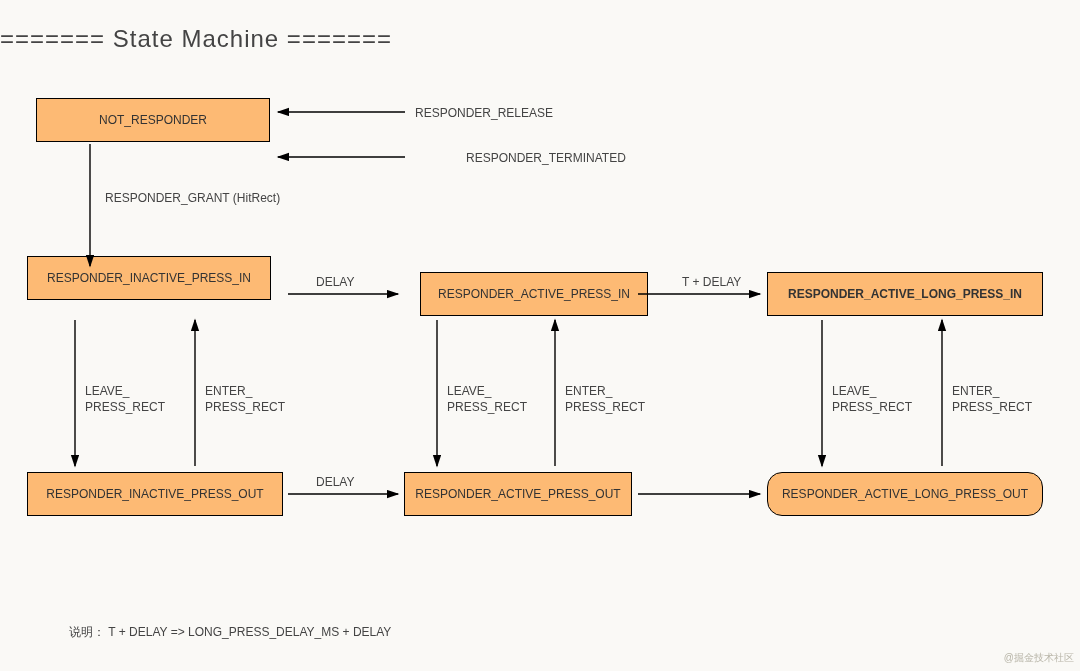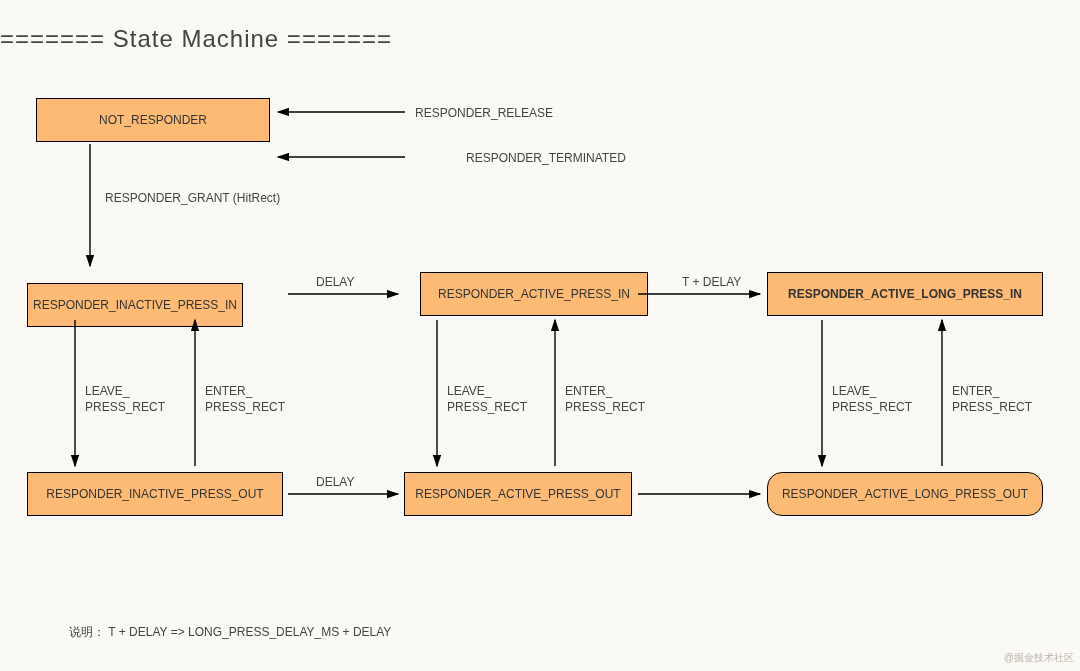--- a/index.html
+++ b/index.html
@@ -65,21 +65,21 @@
     pointer-events: none;
   }
 </style>
 </head>
 <body>
 
 <div class="title">======= State Machine =======</div>
 
 <div class="state" style="left:36px; top:98px; width:234px; height:44px;">NOT_RESPONDER</div>
 
-<div class="state" style="left:27px; top:283px; width:216px; height:44px;">RESPONDER_INACTIVE_PRESS_IN</div>
+<div class="state" style="left:27px; top:256px; width:244px; height:44px;">RESPONDER_INACTIVE_PRESS_IN</div>
 <div class="state" style="left:404px; top:272px; width:228px; height:44px;margin-left:16px;">RESPONDER_ACTIVE_PRESS_IN</div>
 <div class="state" style="left:767px; top:272px; width:276px; height:44px;font-weight:bold;">RESPONDER_ACTIVE_LONG_PRESS_IN</div>
 
 <div class="state" style="left:27px; top:472px; width:256px; height:44px;">RESPONDER_INACTIVE_PRESS_OUT</div>
 <div class="state" style="left:404px; top:472px; width:228px; height:44px;">RESPONDER_ACTIVE_PRESS_OUT</div>
 <div class="state" style="left:767px; top:472px; width:276px; height:44px;border-radius:15px;">RESPONDER_ACTIVE_LONG_PRESS_OUT</div>
 
 <div class="label" style="left:415px; top:105px;">RESPONDER_RELEASE</div>
 <div class="label" style="left:430px; top:150px;margin-left:36px;">RESPONDER_TERMINATED</div>
 <div class="label" style="left:105px; top:190px;">RESPONDER_GRANT (HitRect)</div>

